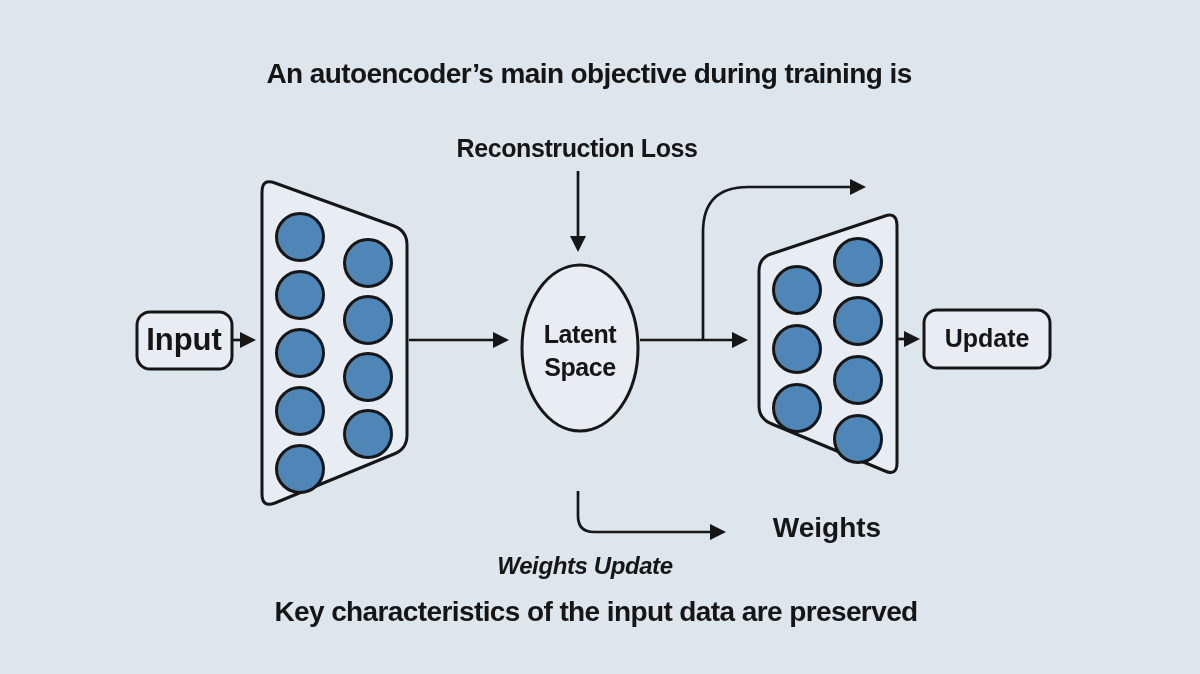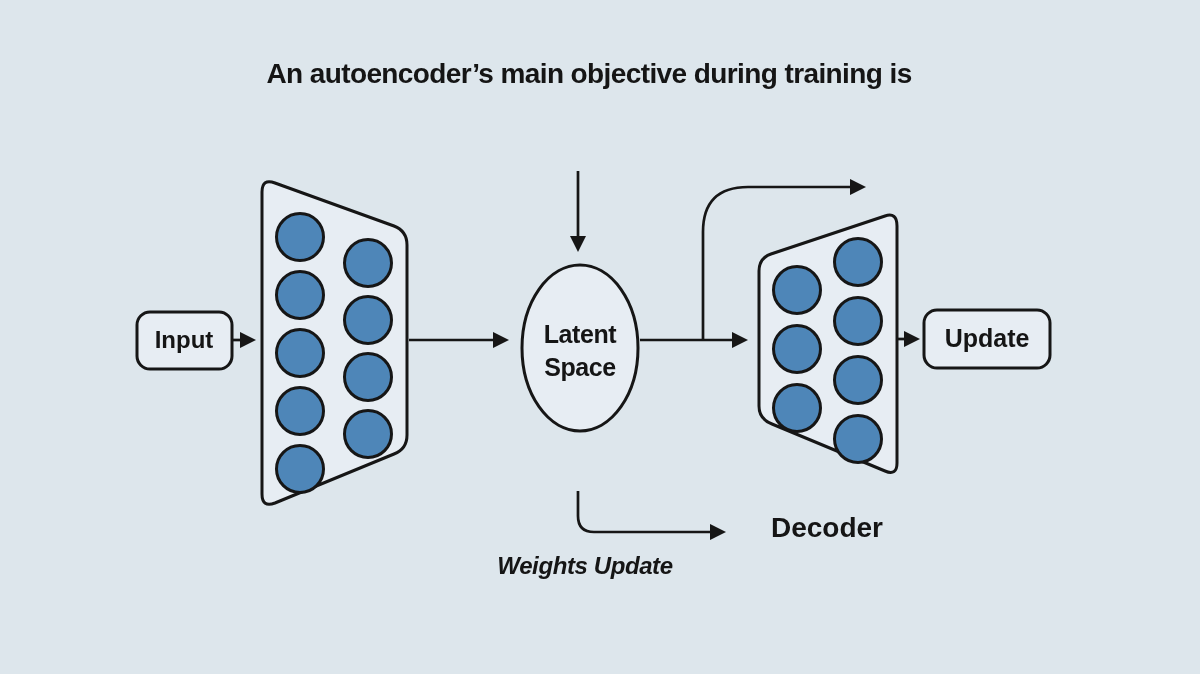--- a/index.html
+++ b/index.html
@@ -22,21 +22,21 @@
     font-weight:700;
     color:#151515;
     white-space:nowrap;
     text-align:center;
     line-height:1.25;
   }
   .txt span{display:block;}
   .title{left:589px;top:74px;font-size:28px;line-height:38px;letter-spacing:-0.6px;}
   .recon{left:577px;top:149px;font-size:25px;letter-spacing:-0.4px;}
   .latent{left:580px;top:351px;font-size:25px;line-height:33px;letter-spacing:-0.4px;}
-  .input{left:184px;top:340px;font-size:24px;text-align:center;}
+  .input{left:184px;top:340px;font-size:31px;text-align:center;}
   .output{left:987px;top:339px;font-size:25px;}
   .encoder{left:340px;top:538px;font-size:28px;}
   .decoder{left:827px;top:527px;font-size:28px;}
   .backprop{left:578px;top:469px;font-size:24px;letter-spacing:-0.4px;}
   .weights{left:585px;top:566px;font-size:24px;letter-spacing:-0.4px;font-style:italic;}
   .footer{left:596px;top:611px;font-size:28px;letter-spacing:-0.6px;}
 </style>
 </head>
 <body>
 
@@ -101,29 +101,31 @@
     <path class="arrow" marker-end="url(#ah)" d="M703 340 V232 Q703 187 748 187 H862"></path>
     <path class="arrow" marker-end="url(#ah)" d="M578 171 V248"></path>
     <path class="arrow" marker-end="url(#ah)" d="M898 339 H916"></path>
     <path class="arrow" marker-end="url(#ah)" d="M578 491 V516 Q578 532 594 532 H722"></path>
   </svg>
 
   <div class="txt title">
     <span>An autoencoder’s main objective during training is</span>
   </div>
 
+  <div class="txt recon">Reconstruction Loss</div>
 
   <div class="txt latent">
     <span>Latent</span>
     <span>Space</span>
   </div>
 
   <div class="txt input">Input</div>
 
   <div class="txt output">Update</div>
 
 
-  <div class="txt decoder">Decoder</div>
+  <div class="txt decoder">Weights</div>
 
 
   <div class="txt weights">Weights Update</div>
 
+  <div class="txt footer">Key characteristics of the input data are preserved</div>
 </div>
 
 </body></html>

